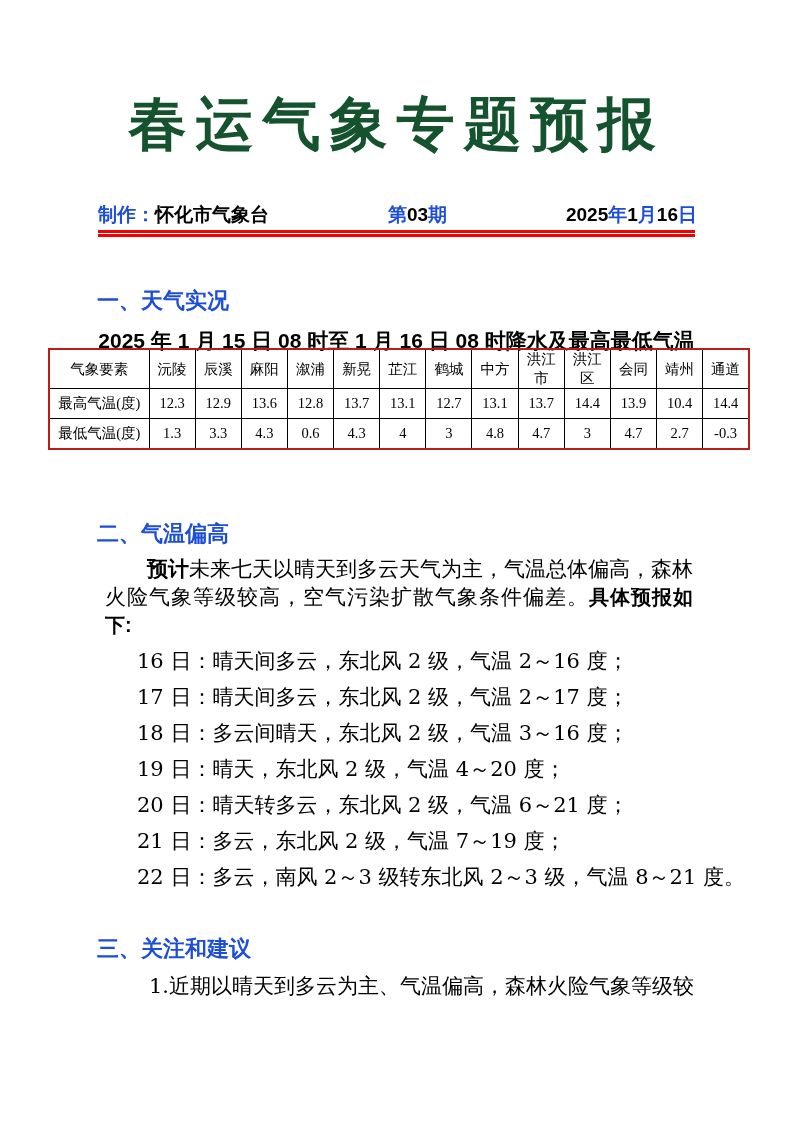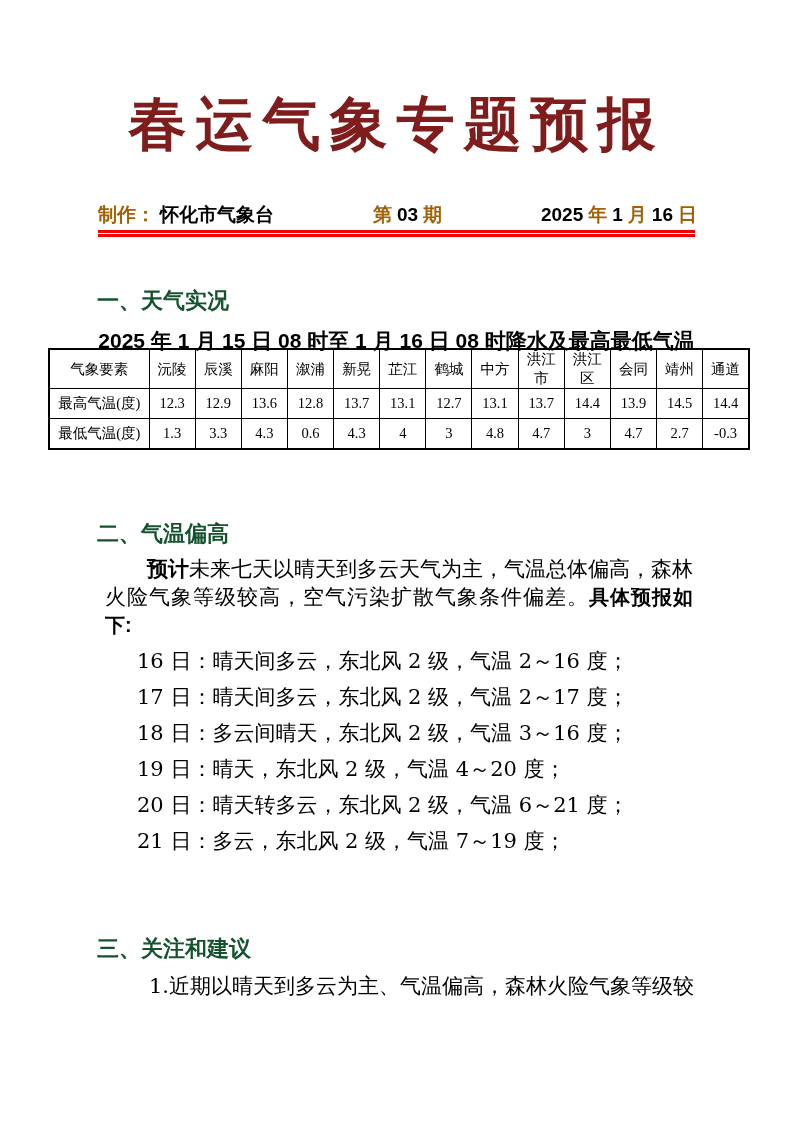--- a/index.html
+++ b/index.html
@@ -4,72 +4,72 @@
 <style>
   html,body { margin:0; padding:0; background:#ffffff; }
   .page {
     position:relative;
     width:793px; height:1122px;
     background:#ffffff;
     font-family:"Liberation Serif", serif;
     color:#000;
     overflow:hidden;
   }
-  .red { color:#a16207; }
+  .red { color:#1d4ed8; }
 
   
   .doc-title {
     position:absolute; top:86px; left:0; width:100%;
     text-align:center;
     font-family:"DejaVu Serif", serif;
     font-weight:bold;
     font-size:58px;
     letter-spacing:9px;
-    color:#7f1d1d;
+    color:#14532d;
     white-space:nowrap;
   }
   .meta-row {
     position:absolute; top:202px; left:98px; width:599px;
     display:flex; justify-content:space-between; align-items:baseline;
     font-family:"Liberation Sans", sans-serif;
     font-weight:bold;
     font-size:19px;
     white-space:nowrap;
   }
-  .meta-seg span + span { margin-left:5px; }
+  .meta-seg span + span { }
   .header-rule {
     position:absolute; top:230px; left:98px; width:597px; height:7px;
     background:linear-gradient(to bottom, #f40000 0px, #f40000 3px, #ffffff 3px, #ffffff 4.5px, #f40000 4.5px, #f40000 7px);
   }
 
   
   .sec-heading {
     font-family:"Liberation Sans", sans-serif;
     font-weight:bold;
     font-size:22px;
     margin:0;
-    color:#14532d;
+    color:#1d4ed8;
   }
   .s1-heading { position:absolute; top:286px; left:97px; }
 
   
   .table-title {
     position:absolute; top:327px; left:0; width:100%;
     text-align:center;
     font-family:"Liberation Sans", sans-serif;
     font-weight:bold;
     font-size:21px;
     margin:0;
   }
   table.obs {
     position:absolute; top:348px; left:48px;
     width:702px;
     border-collapse:collapse;
     table-layout:fixed;
-    border:2px solid #000000;
+    border:2px solid #b91c1c;
     font-size:14.5px;
   }
   table.obs col.c-label { width:100px; }
   table.obs th, table.obs td {
     border:1px solid #000;
     height:29px;
     text-align:center;
     vertical-align:middle;
     padding:0 1px;
     font-weight:normal;
@@ -161,21 +161,21 @@
         <td>12.9</td>
         <td>13.6</td>
         <td>12.8</td>
         <td>13.7</td>
         <td>13.1</td>
         <td>12.7</td>
         <td>13.1</td>
         <td>13.7</td>
         <td>14.4</td>
         <td>13.9</td>
-        <td>14.5</td>
+        <td>10.4</td>
         <td>14.4</td>
       </tr>
       <tr>
         <td>最低气温(度)</td>
         <td>1.3</td>
         <td>3.3</td>
         <td>4.3</td>
         <td>0.6</td>
         <td>4.3</td>
         <td>4</td>
@@ -192,20 +192,21 @@
 
   <div class="s2">
     <h2 class="sec-heading">二、气温偏高</h2>
     <p class="body-text intro"><span class="lead-bold">预计</span><span>未来七天以晴天到多云天气为主，气温总体偏高，森林火险气象等级较高，空气污染扩散气象条件偏差。</span><span class="tail-bold">具体预报如下:</span></p>
     <p class="body-text forecast-line">16 日：晴天间多云，东北风 2 级，气温 2～16 度；</p>
     <p class="body-text forecast-line">17 日：晴天间多云，东北风 2 级，气温 2～17 度；</p>
     <p class="body-text forecast-line">18 日：多云间晴天，东北风 2 级，气温 3～16 度；</p>
     <p class="body-text forecast-line">19 日：晴天，东北风 2 级，气温 4～20 度；</p>
     <p class="body-text forecast-line">20 日：晴天转多云，东北风 2 级，气温 6～21 度；</p>
     <p class="body-text forecast-line">21 日：多云，东北风 2 级，气温 7～19 度；</p>
+    <p class="body-text forecast-line">22 日：多云，南风 2～3 级转东北风 2～3 级，气温 8～21 度。</p>
   </div>
 
   <div class="s3">
     <h2 class="sec-heading">三、关注和建议</h2>
     <p class="body-text">1.近期以晴天到多云为主、气温偏高，森林火险气象等级较</p>
   </div>
 
 </div>
 
 </body></html>

